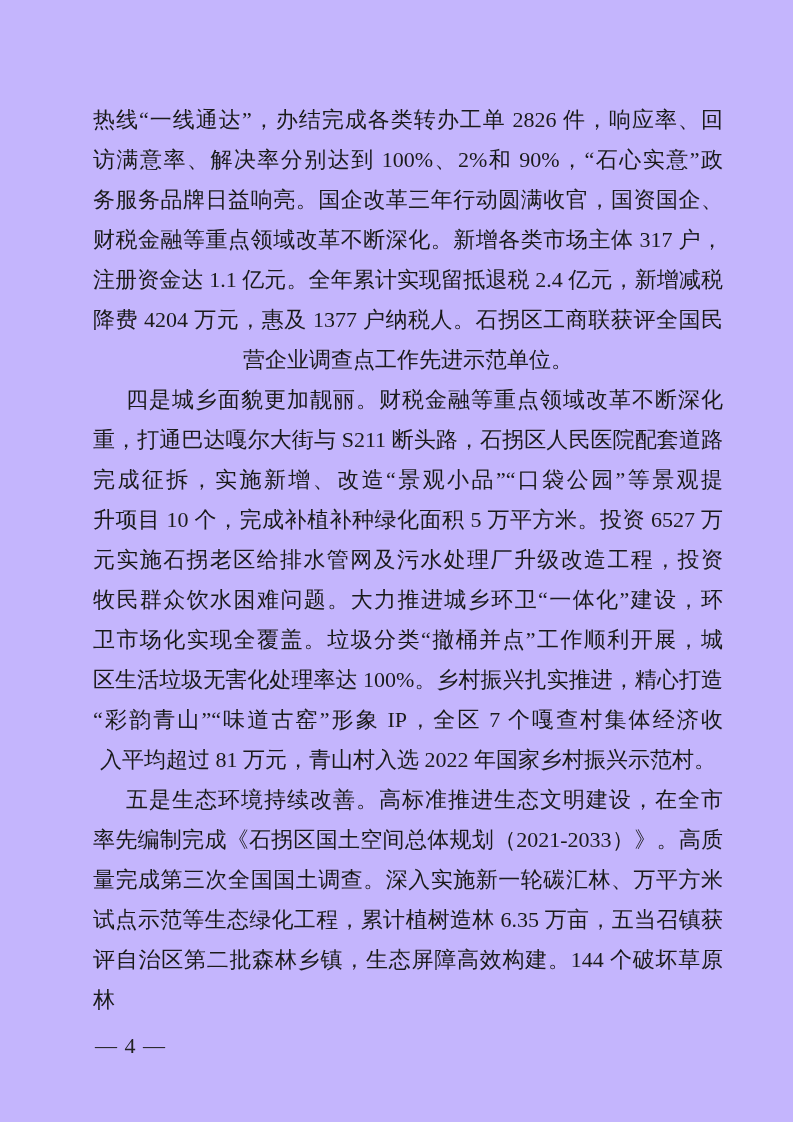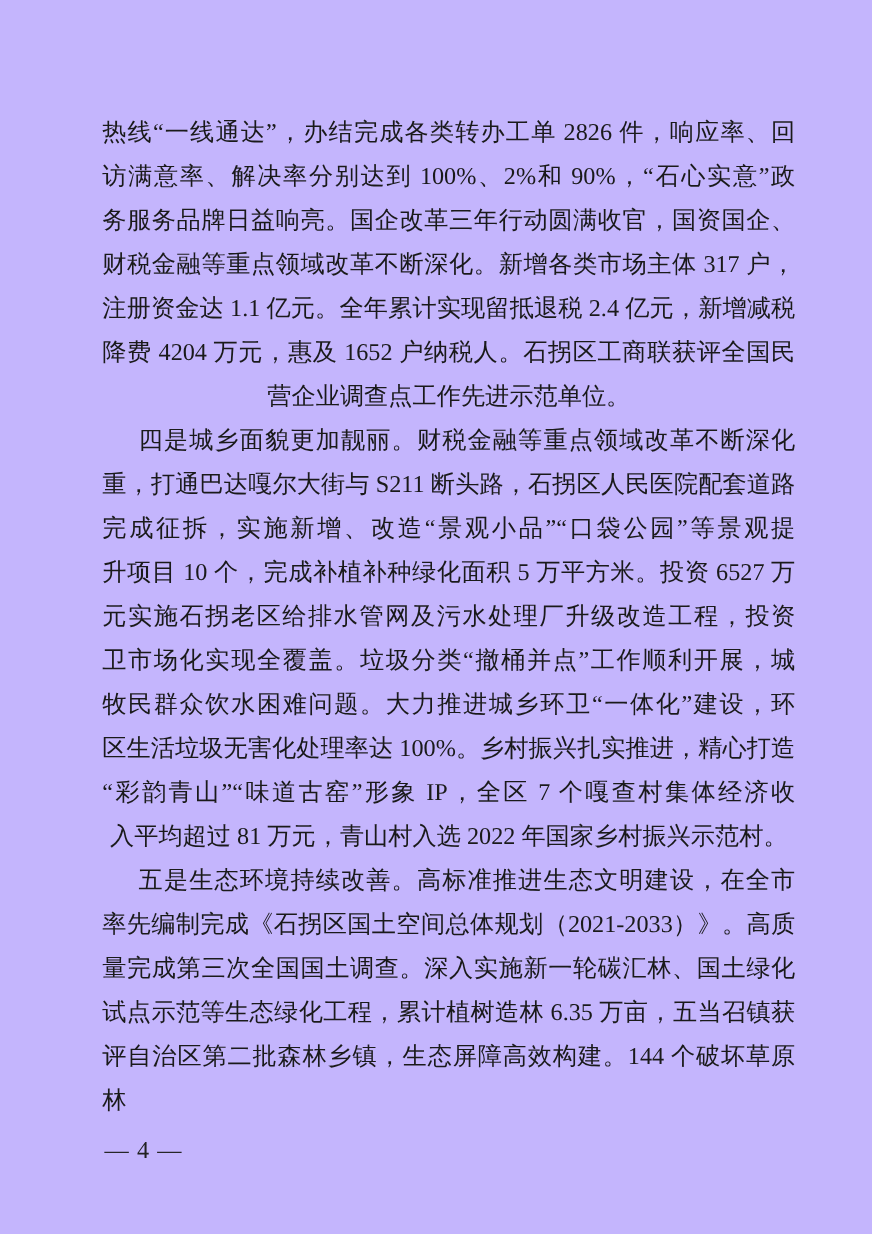--- a/index.html
+++ b/index.html
@@ -49,45 +49,45 @@
 
 <div class="page">
   <main class="content">
 
     <section class="para">
       <div class="line j">热线“一线通达”，办结完成各类转办工单 2826 件，响应率、回</div>
       <div class="line j">访满意率、解决率分别达到 100%、2%和 90%，“石心实意”政</div>
       <div class="line j">务服务品牌日益响亮。国企改革三年行动圆满收官，国资国企、</div>
       <div class="line j">财税金融等重点领域改革不断深化。新增各类市场主体 317 户，</div>
       <div class="line j">注册资金达 1.1 亿元。全年累计实现留抵退税 2.4 亿元，新增减税</div>
-      <div class="line j">降费 4204 万元，惠及 1652 户纳税人。石拐区工商联获评全国民</div>
+      <div class="line j">降费 4204 万元，惠及 1377 户纳税人。石拐区工商联获评全国民</div>
       <div class="line">营企业调查点工作先进示范单位。</div>
     </section>
 
     <section class="para">
       <div class="line j indent">
         <span class="lead">四是城乡面貌更加靓丽。</span><span>财税金融等重点领域改革不断深化</span>
       </div>
       <div class="line j">重，打通巴达嘎尔大街与 S211 断头路，石拐区人民医院配套道路</div>
       <div class="line j">完成征拆，实施新增、改造“景观小品”“口袋公园”等景观提</div>
       <div class="line j">升项目 10 个，完成补植补种绿化面积 5 万平方米。投资 6527 万</div>
       <div class="line j">元实施石拐老区给排水管网及污水处理厂升级改造工程，投资</div>
+      <div class="line j">牧民群众饮水困难问题。大力推进城乡环卫“一体化”建设，环</div>
       <div class="line j">卫市场化实现全覆盖。垃圾分类“撤桶并点”工作顺利开展，城</div>
-      <div class="line j">牧民群众饮水困难问题。大力推进城乡环卫“一体化”建设，环</div>
       <div class="line j">区生活垃圾无害化处理率达 100%。乡村振兴扎实推进，精心打造</div>
       <div class="line j">“彩韵青山”“味道古窑”形象 IP，全区 7 个嘎查村集体经济收</div>
       <div class="line">入平均超过 81 万元，青山村入选 2022 年国家乡村振兴示范村。</div>
     </section>
 
     <section class="para">
       <div class="line j indent">
         <span class="lead">五是生态环境持续改善。</span><span>高标准推进生态文明建设，在全市</span>
       </div>
       <div class="line j">率先编制完成《石拐区国土空间总体规划（2021-2033）》。高质</div>
-      <div class="line j">量完成第三次全国国土调查。深入实施新一轮碳汇林、国土绿化</div>
+      <div class="line j">量完成第三次全国国土调查。深入实施新一轮碳汇林、万平方米</div>
       <div class="line j">试点示范等生态绿化工程，累计植树造林 6.35 万亩，五当召镇获</div>
       <div class="line j">评自治区第二批森林乡镇，生态屏障高效构建。144 个破坏草原林</div>
     </section>
 
   </main>
 
   <footer class="footer">
     <span>— 4 —</span>
   </footer>
 </div>

